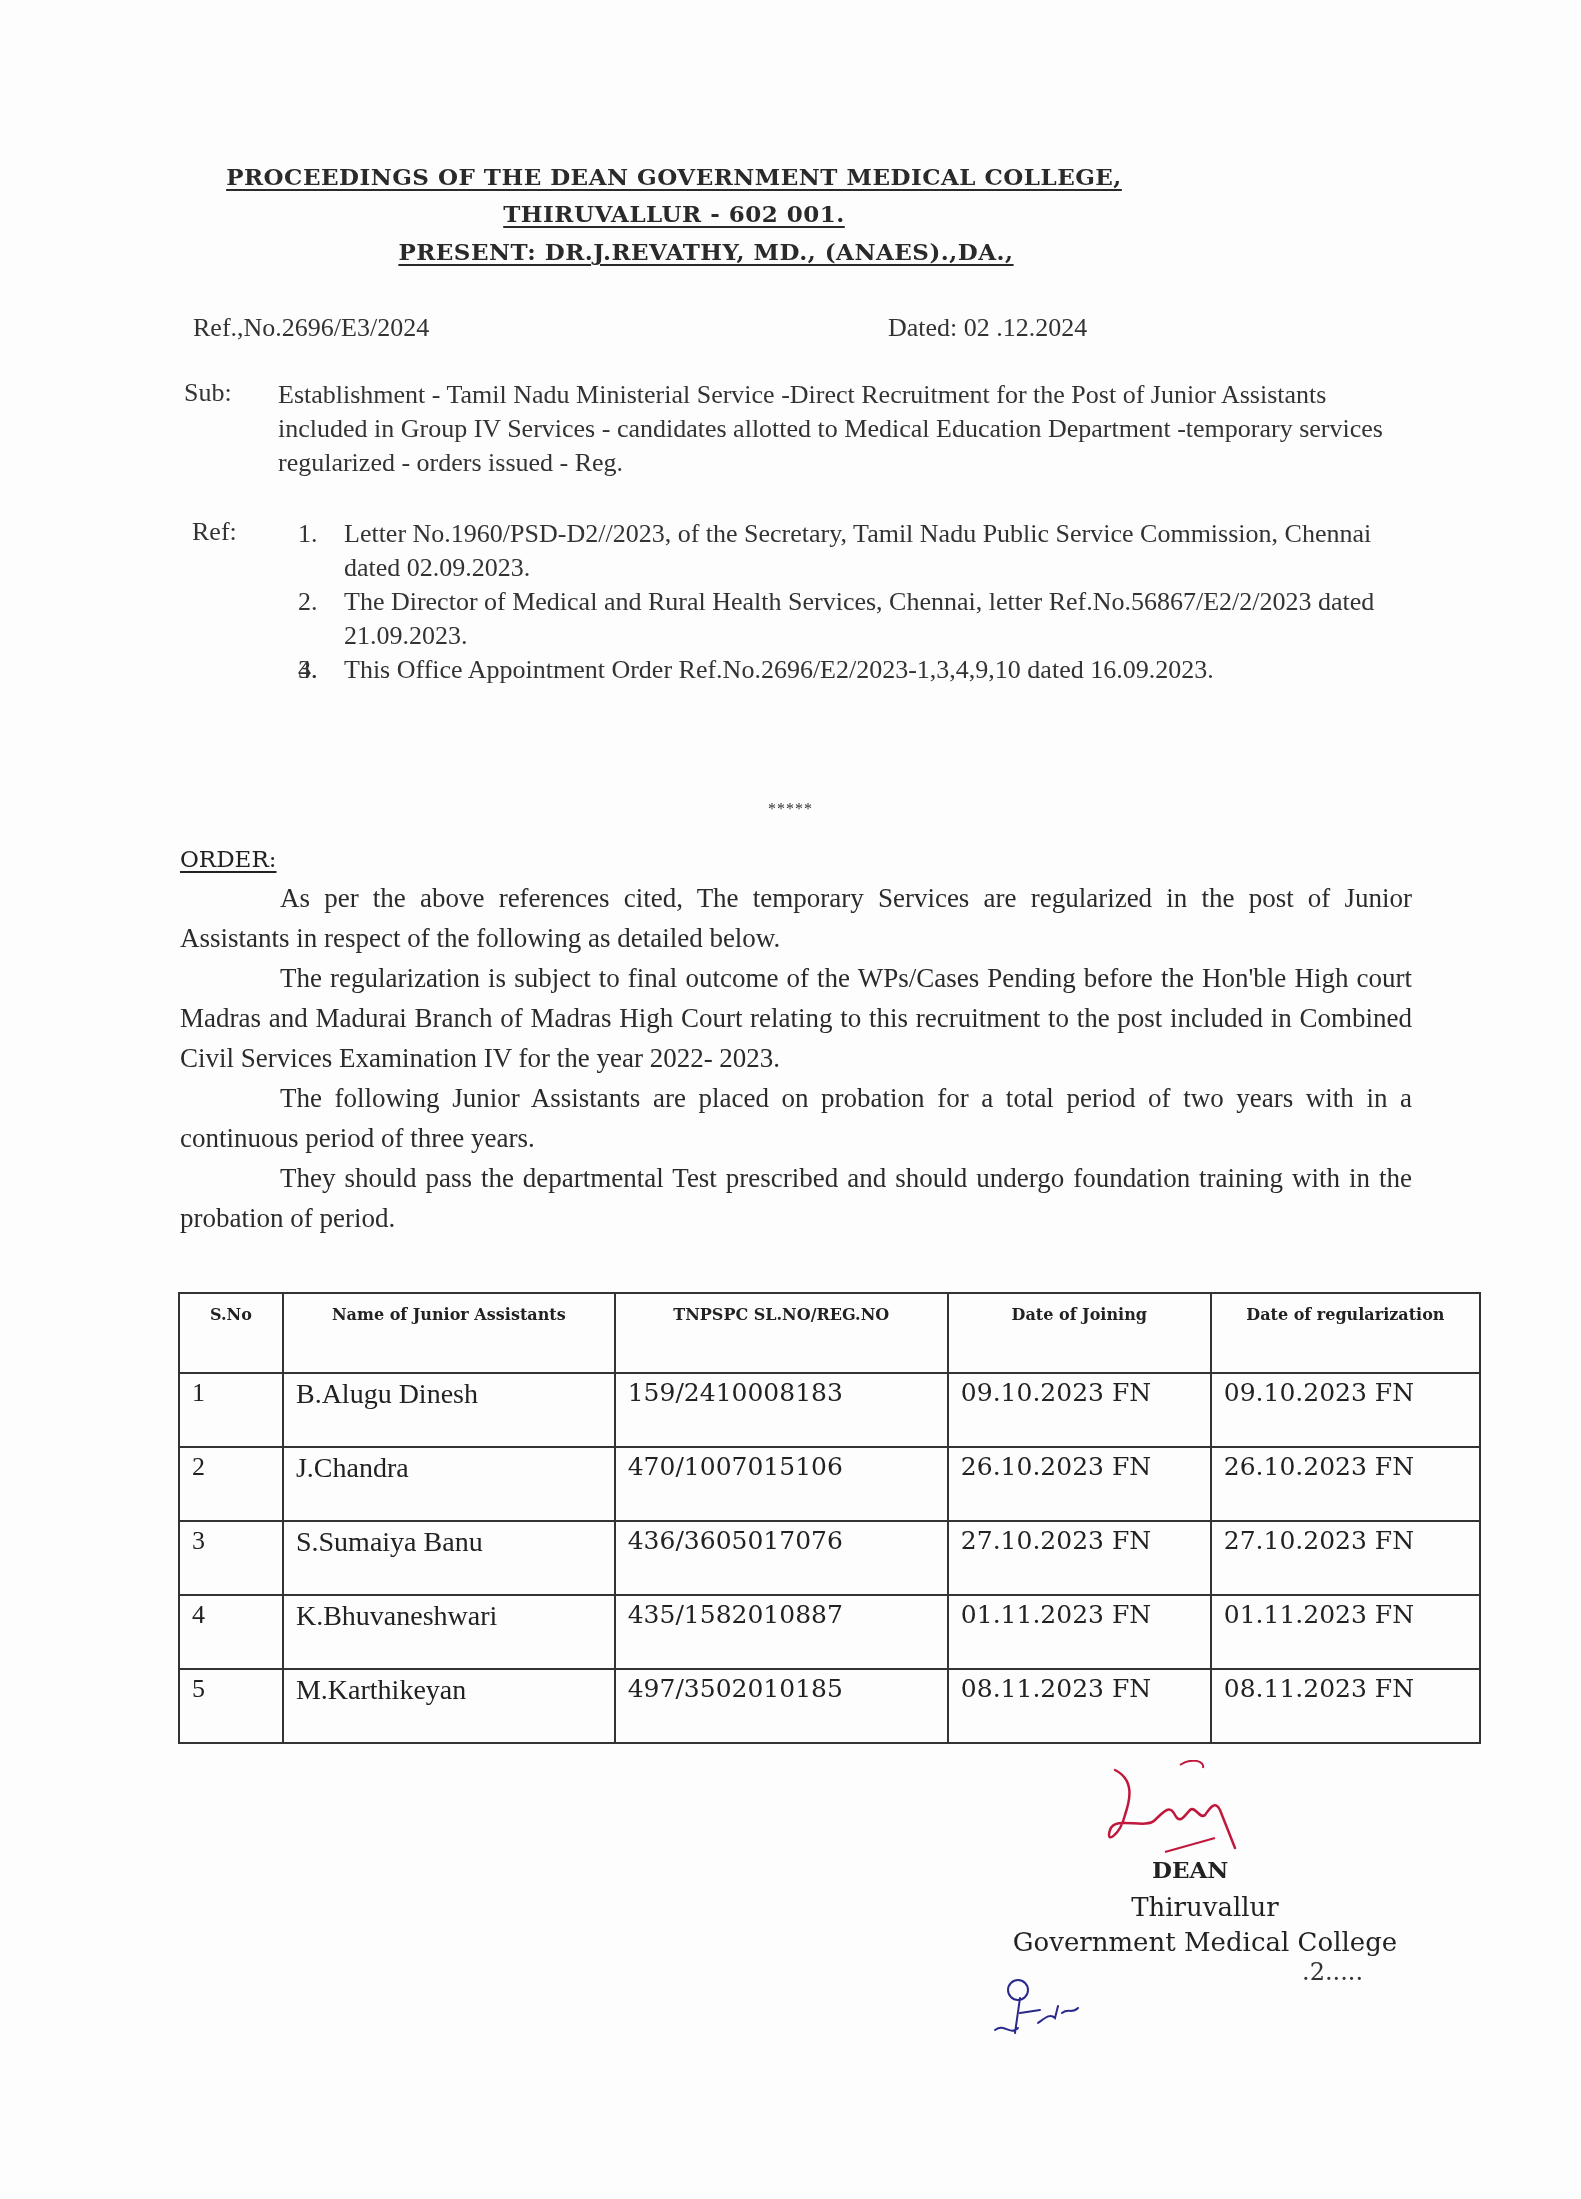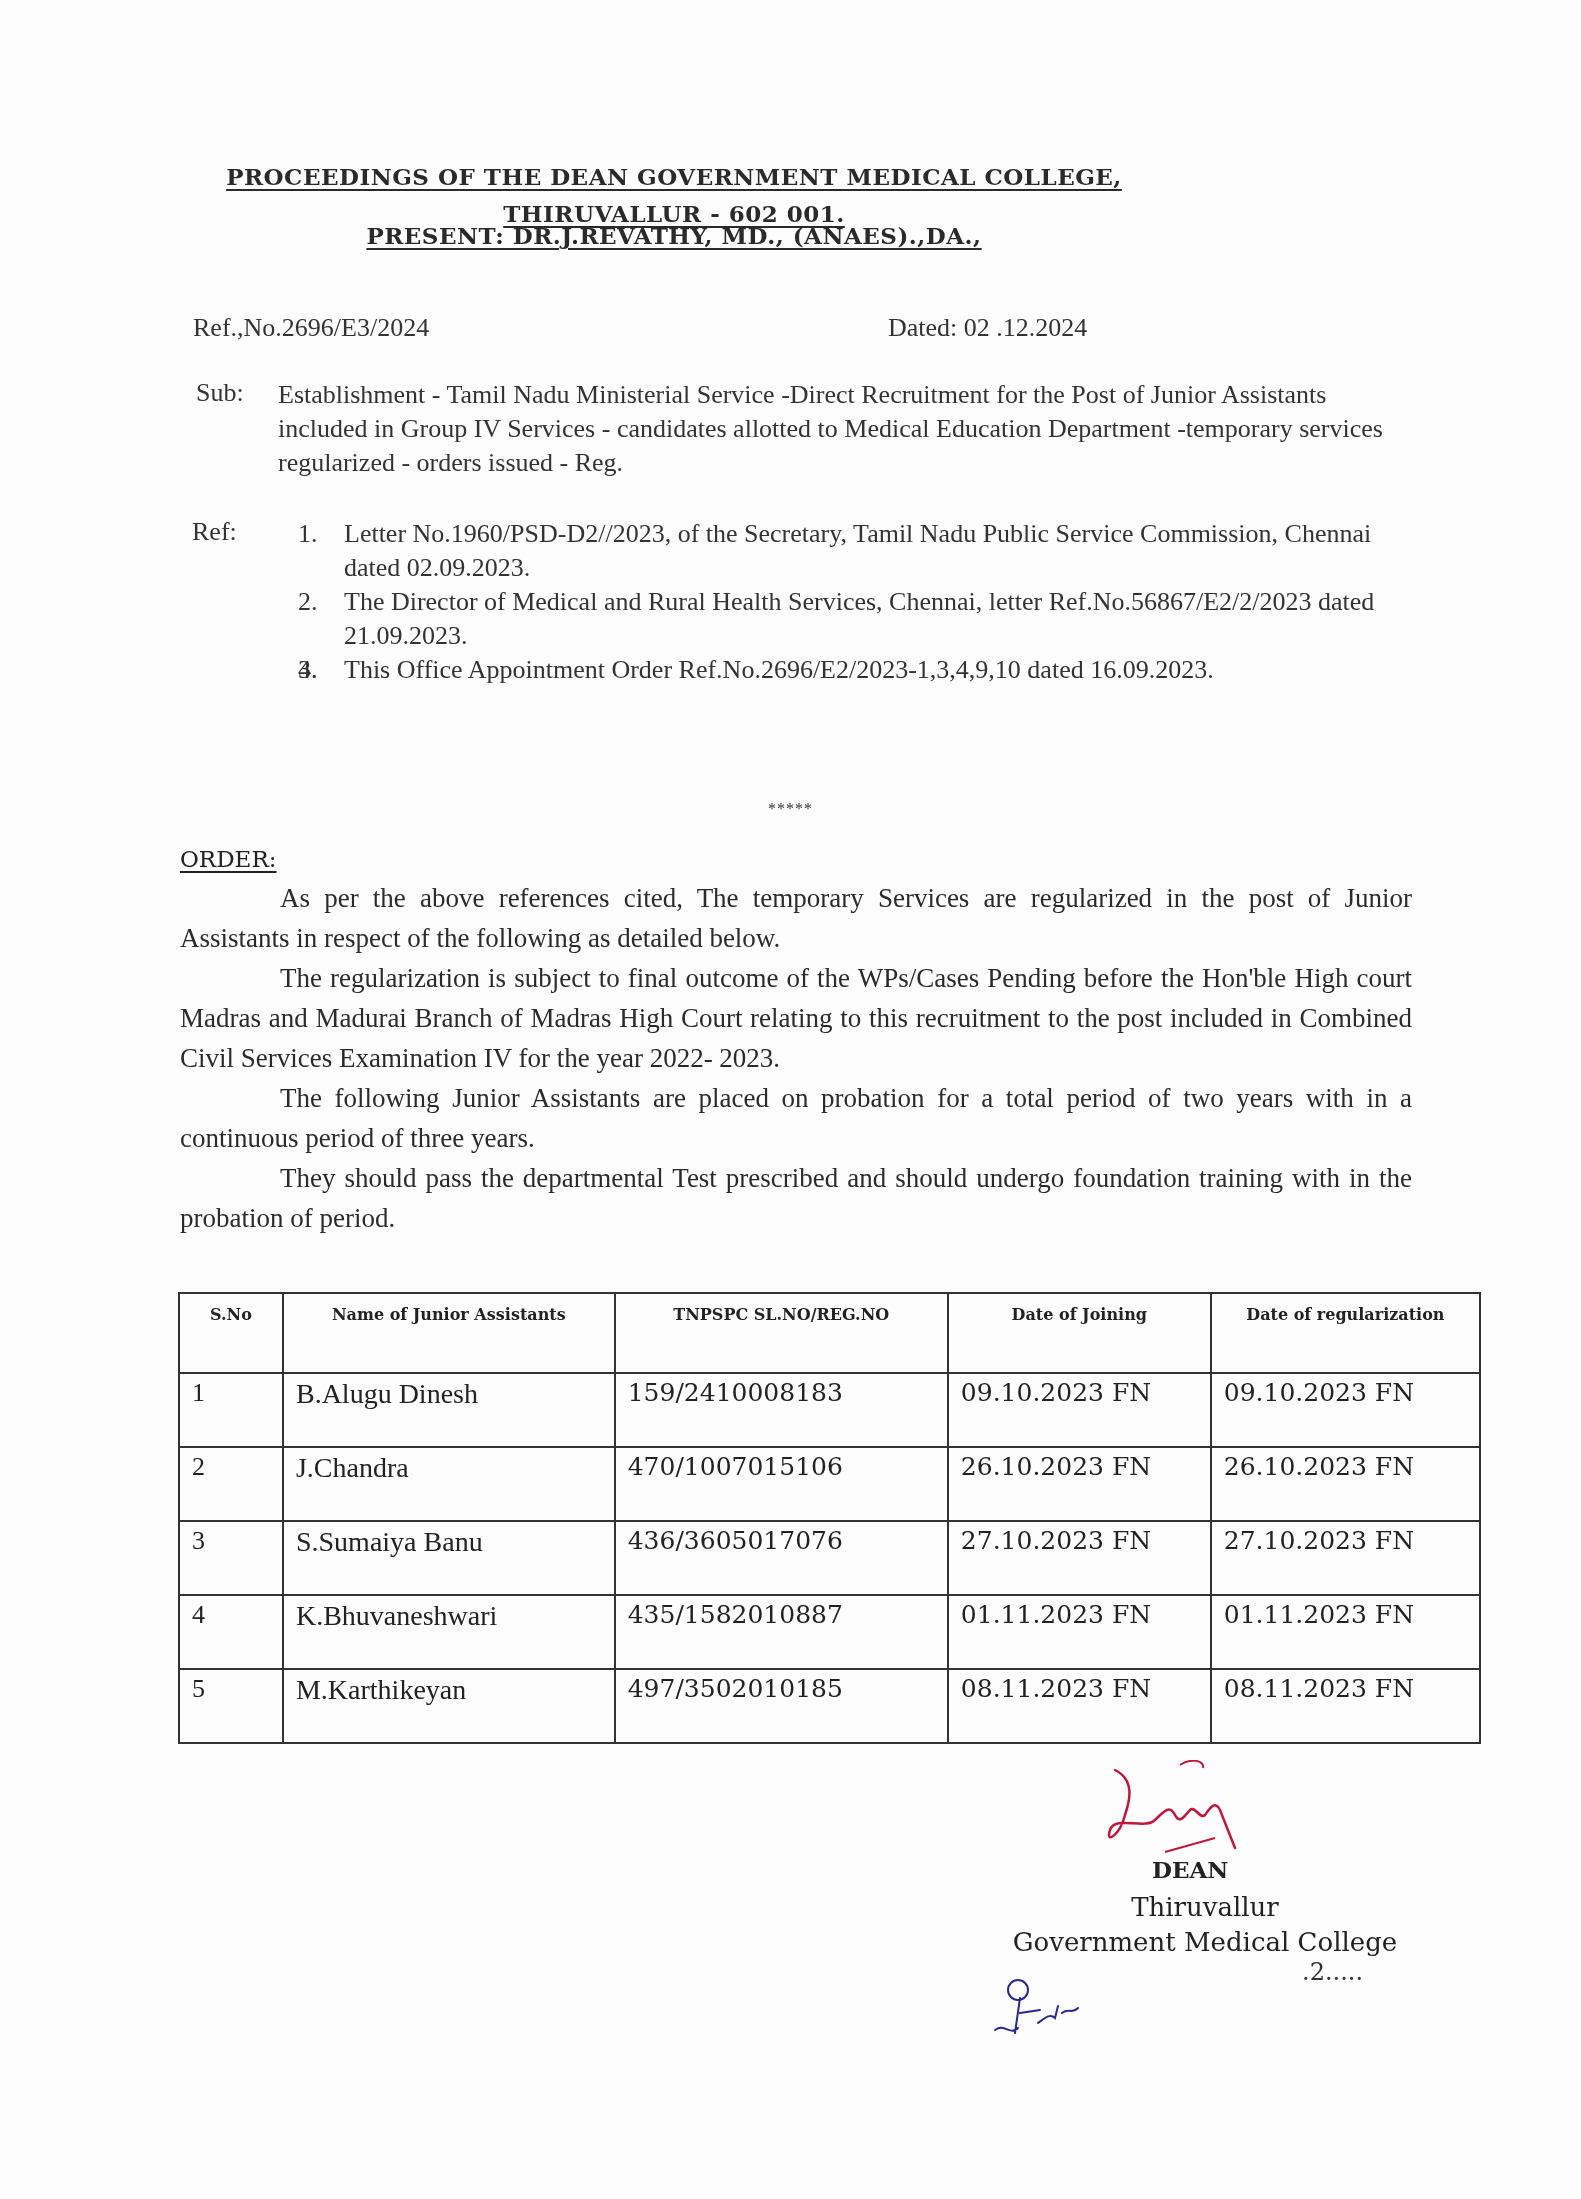--- a/index.html
+++ b/index.html
@@ -9,27 +9,27 @@
   }
   .page { position: absolute; left: 0; top: 0; width: 1581px; height: 2199px; }
   .hdr {
     position: absolute; left: 0; width: 1348px; text-align: center;
     font-family: "DejaVu Serif", serif; font-weight: bold; font-size: 23px;
     letter-spacing: 0.5px; color: #2a2a2a;
   }
   .hdr span { text-decoration: underline; text-decoration-thickness: 2px; text-underline-offset: 4px; }
   .hdr1 { top: 163px; }
   .hdr2 { top: 200px; }
-  .hdr3 { top: 222px; }
+  .hdr3 { top: 238px; padding-left: 32px; }
 
   .refno { position: absolute; left: 193px; top: 313px; font-size: 26px; color: #333; }
   .dated { position: absolute; left: 888px; top: 313px; font-size: 26px; color: #333; }
 
   .label { position: absolute; font-size: 26px; color: #333; }
-  .sub-label { left: 196px; top: 378px; }
+  .sub-label { left: 184px; top: 378px; }
   .sub-text {
     position: absolute; left: 278px; top: 378px; width: 1110px;
     font-size: 26px; line-height: 34px; color: #333;
   }
   .ref-label { left: 192px; top: 517px; }
   .ref-list {
     position: absolute; left: 298px; top: 517px; width: 1120px;
     font-size: 26px; line-height: 34px; color: #333;
   }
   .ref-item { position: relative; padding-left: 46px; }

